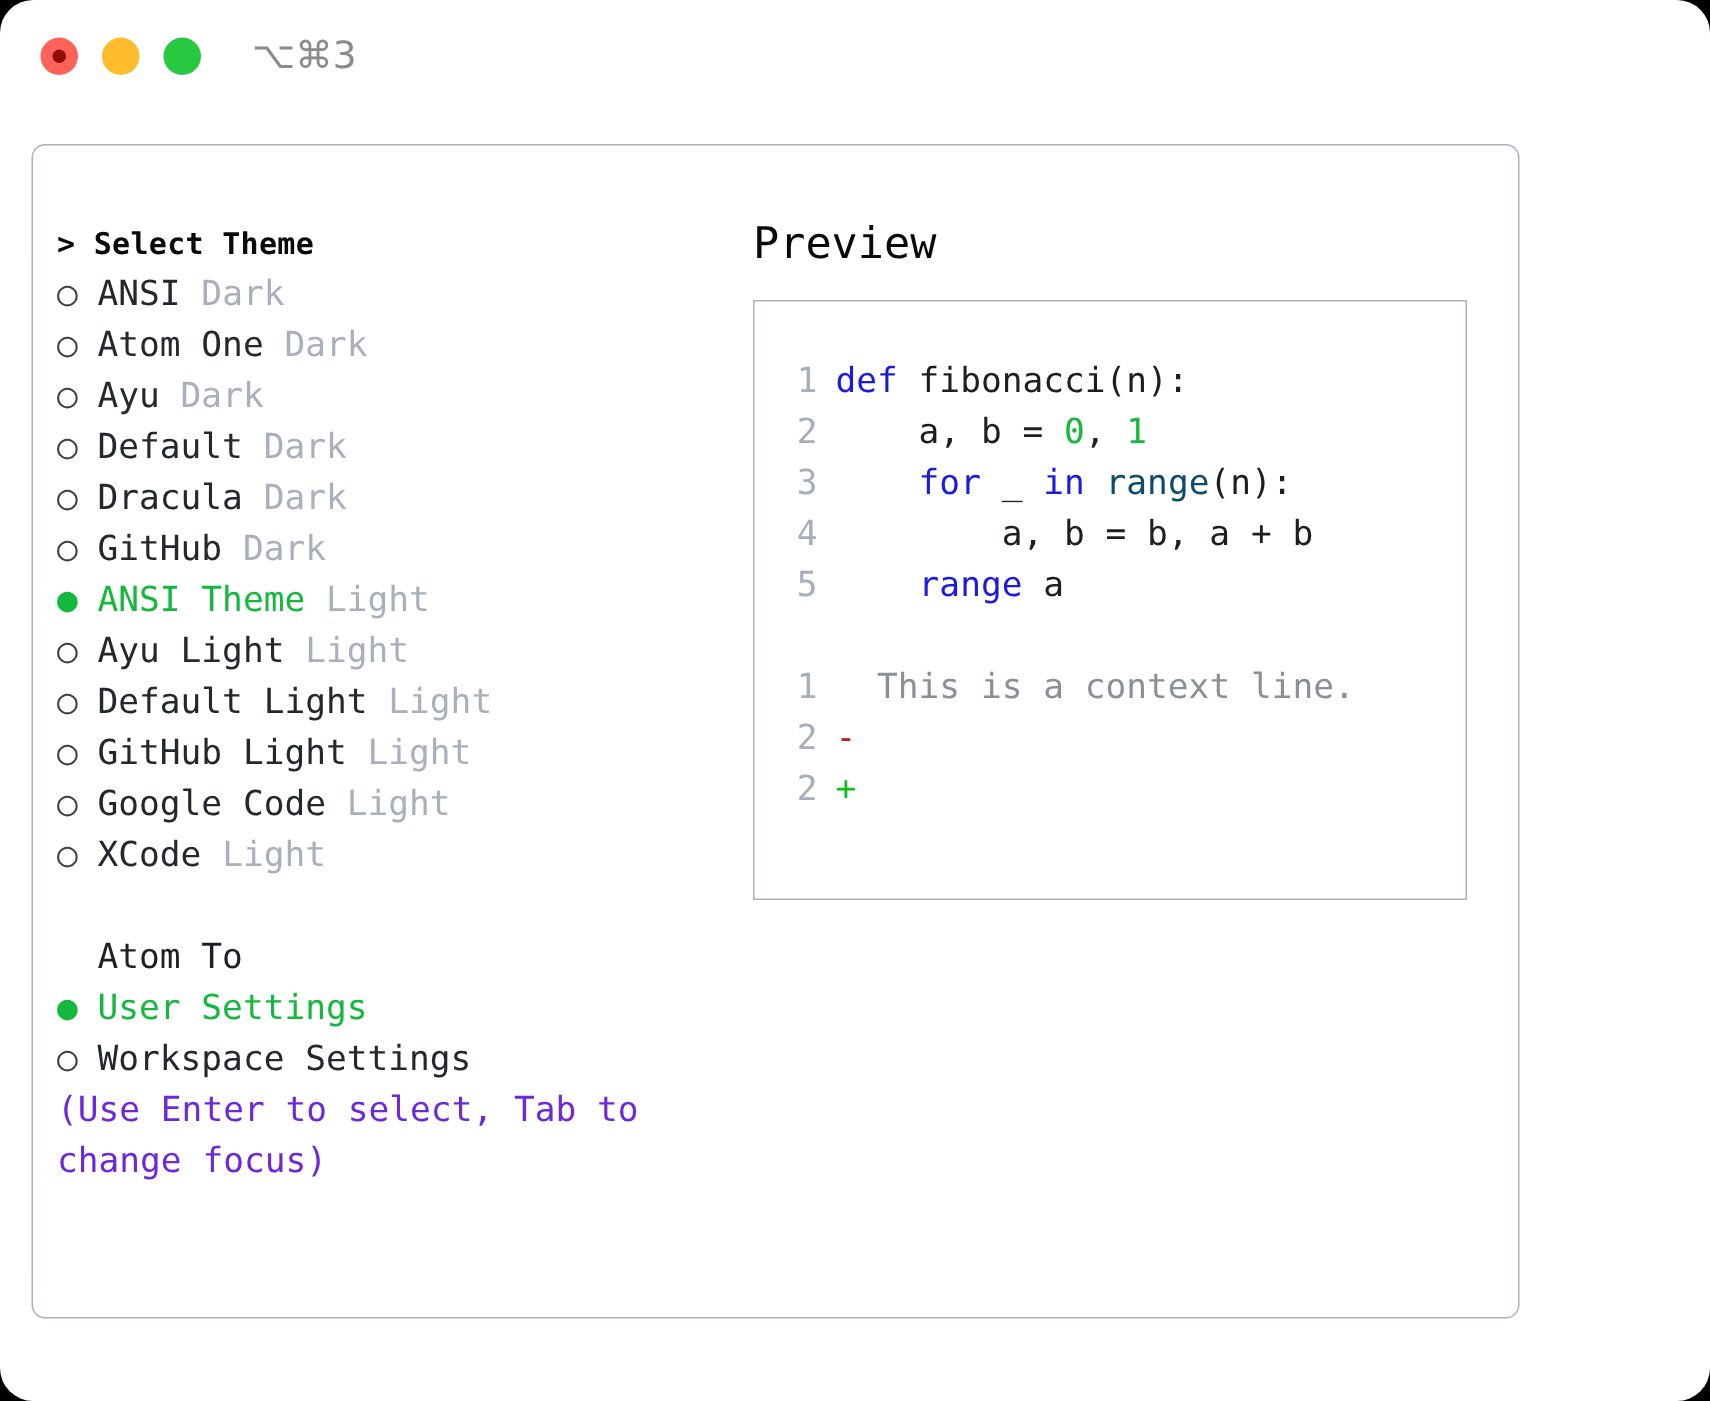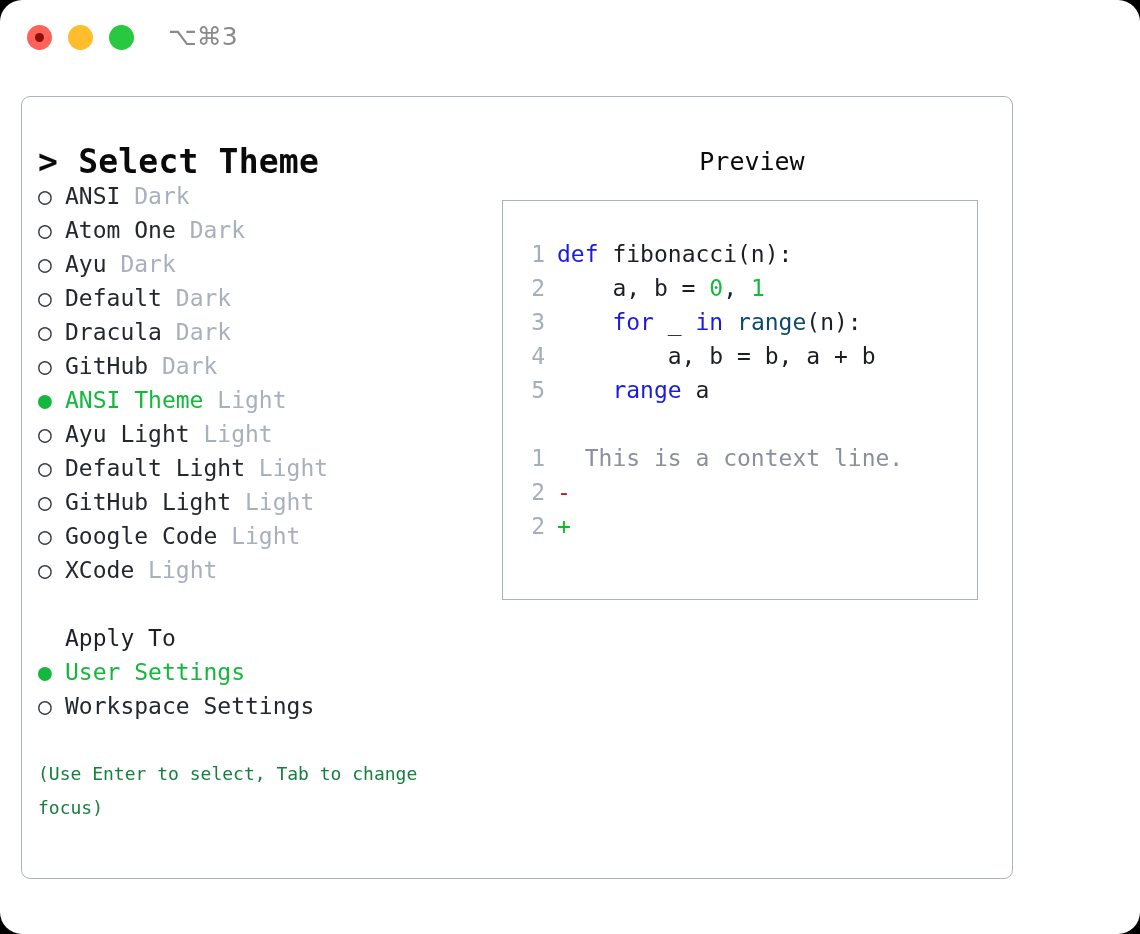--- a/index.html
+++ b/index.html
@@ -83,21 +83,21 @@
     height: 100%;
   }
   
   .left-col {
     position: absolute;
     left: 16px;
     top: 48px;
     width: 450px;
   }
   .section-header {
-    font-size: 33px;
+    font-size: 20px;
     font-weight: bold;
     color: #0a0a0a;
     line-height: 34px;
     white-space: pre;
     letter-spacing: 0.2px;
   }
   .opt-list { margin-top: 0px; }
   .opt-row {
     display: flex;
     align-items: baseline;
@@ -126,41 +126,39 @@
   }
   .applyto-label {
     font-size: 23px;
     line-height: 34px;
     color: #1d2127;
     padding-left: 27px;
     white-space: pre;
     margin-top: 34px;
   }
   .hint {
-    margin-top: 34px;
-    font-size: 18px;
-    line-height: 34px;
-    color: #15803d;
+    font-size: 23px;
+    line-height: 34px;
+    color: #6d28d9;
     width: 420px;
     white-space: pre-wrap;
     letter-spacing: 0px;
   }
   
   .right-col {
     position: absolute;
     left: 480px;
     top: 48px;
     width: 500px;
   }
   .preview-title {
-    font-size: 25px;
+    font-size: 29px;
     color: #0a0a0a;
     line-height: 34px;
     white-space: pre;
-    text-align: center;
   }
   .preview-box {
     margin-top: 21px;
     width: 476px;
     height: 400px;
     border: 1.6px solid #a8b2c0;
     box-sizing: border-box;
     background: #ffffff;
     position: relative;
   }
@@ -219,21 +217,21 @@
             <div class="opt-row"><span class="bullet">○</span><span class="opt-name">Dracula</span><span class="opt-cat"> Dark</span></div>
             <div class="opt-row"><span class="bullet">○</span><span class="opt-name">GitHub</span><span class="opt-cat"> Dark</span></div>
             <div class="opt-row selected"><span class="bullet on">●</span><span class="opt-name">ANSI Theme</span><span class="opt-cat"> Light</span></div>
             <div class="opt-row"><span class="bullet">○</span><span class="opt-name">Ayu Light</span><span class="opt-cat"> Light</span></div>
             <div class="opt-row"><span class="bullet">○</span><span class="opt-name">Default Light</span><span class="opt-cat"> Light</span></div>
             <div class="opt-row"><span class="bullet">○</span><span class="opt-name">GitHub Light</span><span class="opt-cat"> Light</span></div>
             <div class="opt-row"><span class="bullet">○</span><span class="opt-name">Google Code</span><span class="opt-cat"> Light</span></div>
             <div class="opt-row"><span class="bullet">○</span><span class="opt-name">XCode</span><span class="opt-cat"> Light</span></div>
           </div>
 
-        <div class="applyto-label">Apply To</div>
+        <div class="applyto-label">Atom To</div>
         <div class="opt-list" id="apply-to-list">
             <div class="opt-row selected"><span class="bullet on">●</span><span class="opt-name">User Settings</span></div>
             <div class="opt-row"><span class="bullet">○</span><span class="opt-name">Workspace Settings</span></div>
           </div>
 
         <div class="hint">(Use Enter to select, Tab to change focus)</div>
       </div>
 
       <div class="right-col">
         <div class="preview-title">Preview</div>

